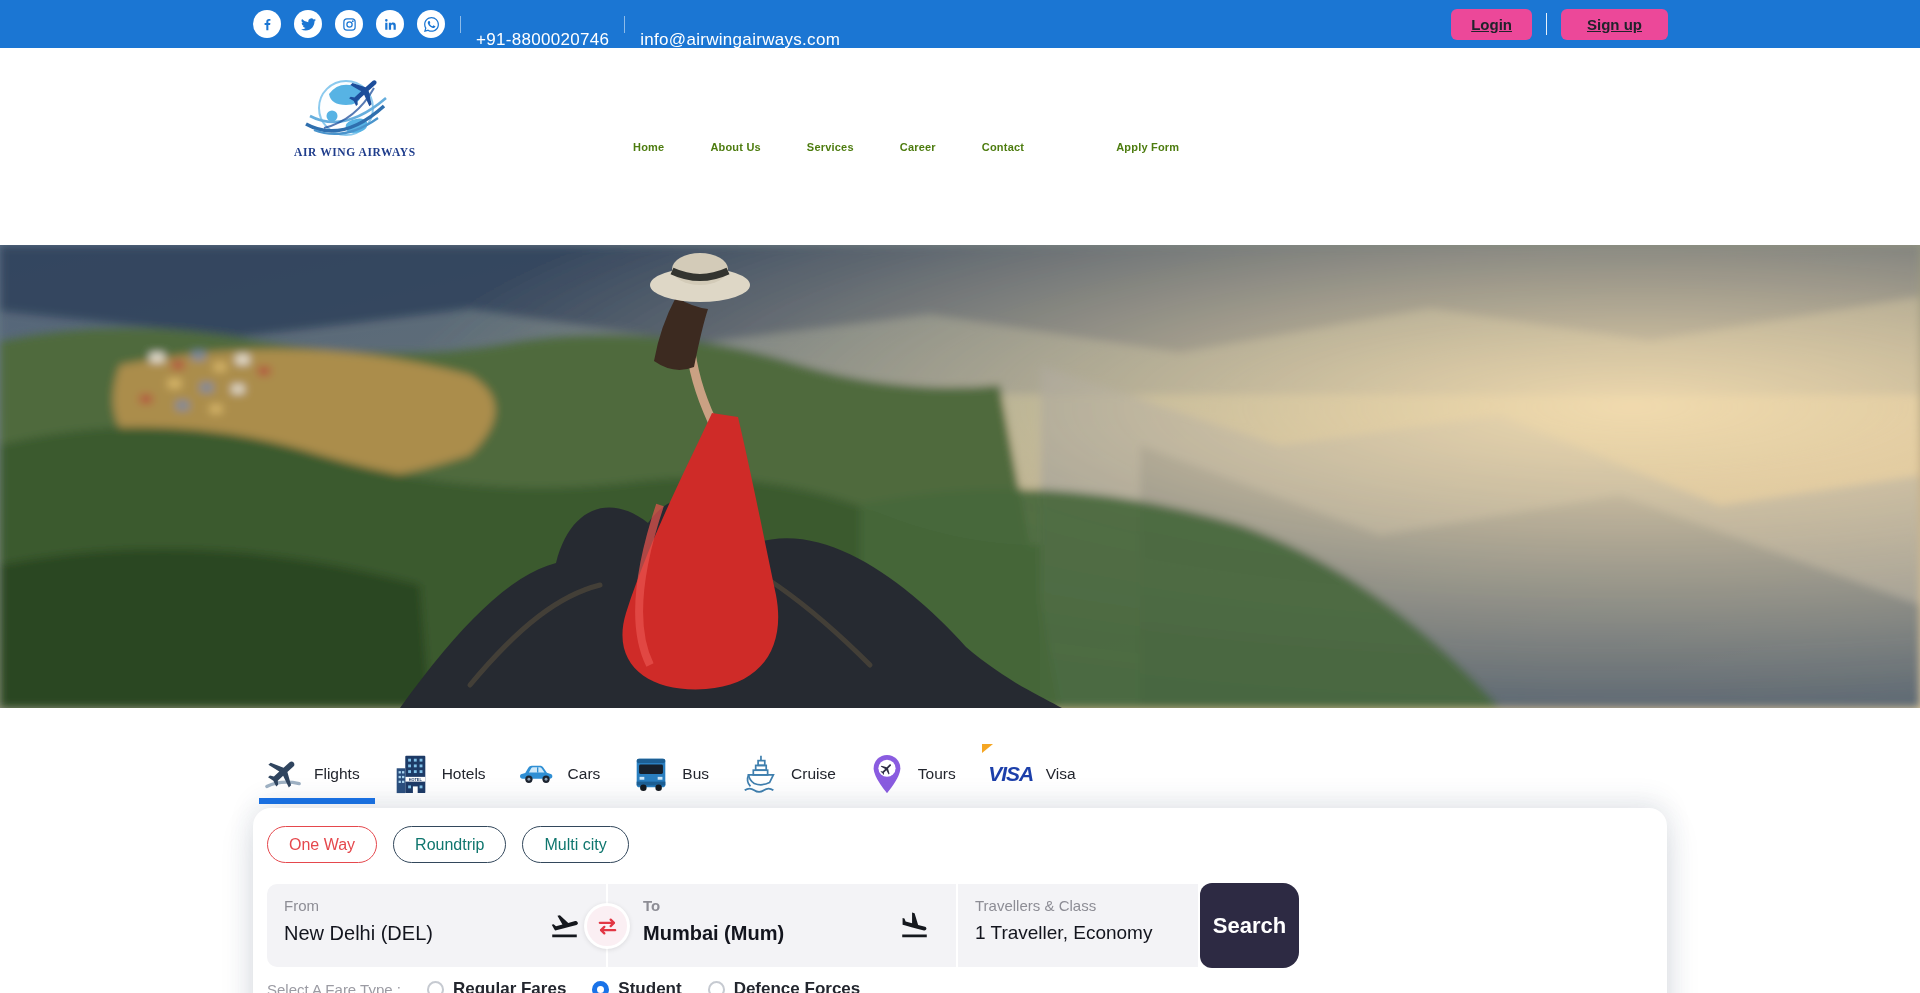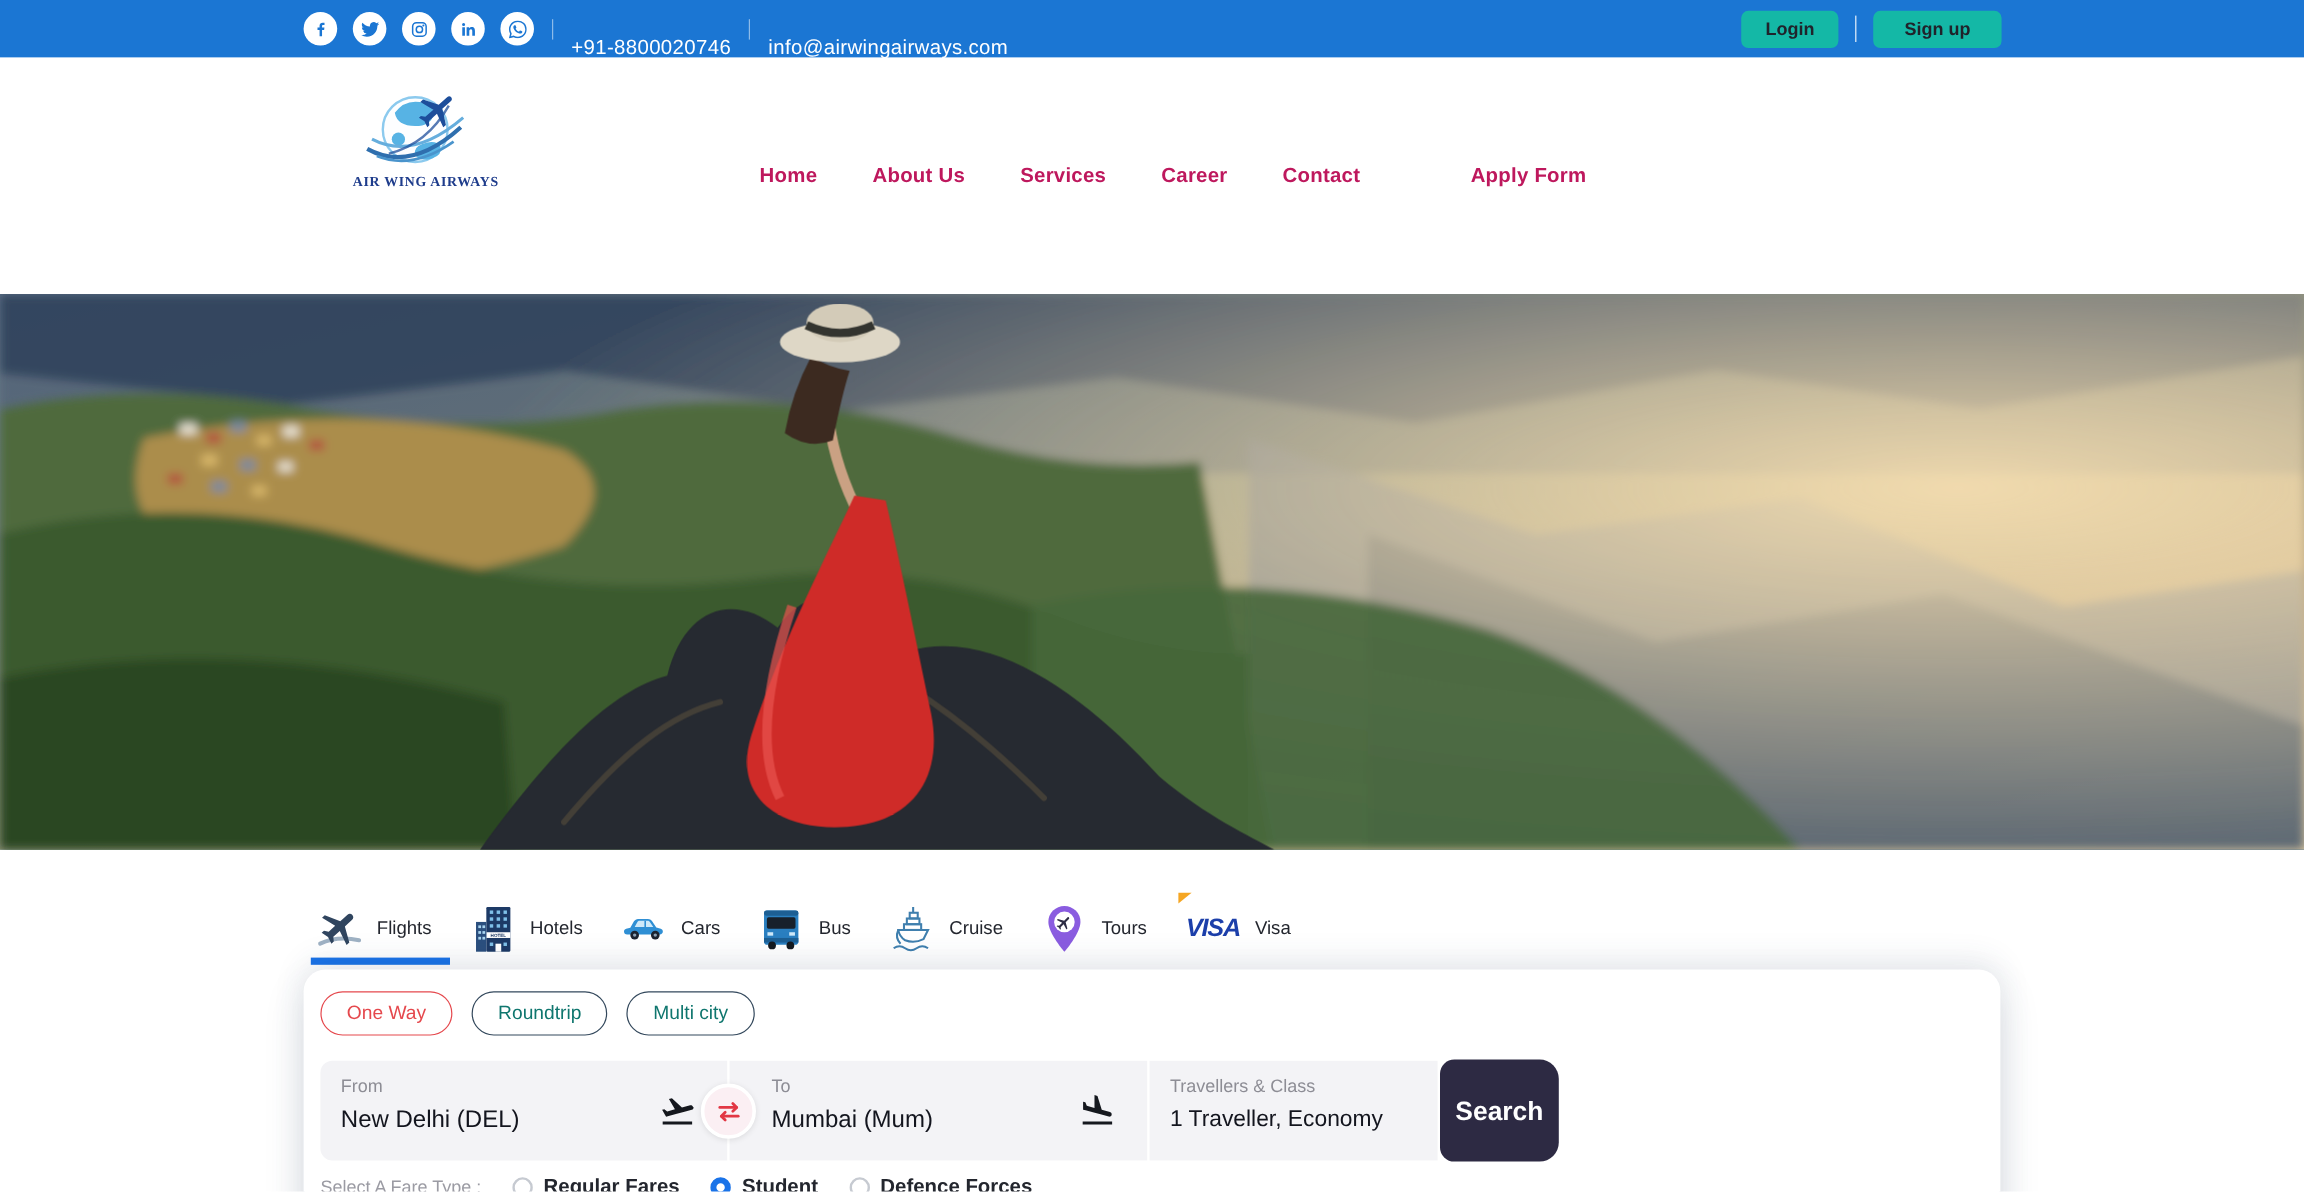--- a/index.html
+++ b/index.html
@@ -11,33 +11,33 @@
   .topbar { position:absolute; top:0; left:0; width:100%; height:48px; background:#1b76d3;
     display:flex; align-items:center; justify-content:space-between; padding:0 252px 0 253px; }
   .tb-left { display:flex; align-items:center; }
   .socials { display:flex; align-items:center; gap:13px; }
   .soc { width:28px; height:28px; border-radius:50%; background:#fff; color:#1b76d3;
     display:flex; align-items:center; justify-content:center; cursor:pointer; }
   .soc svg { width:15px; height:15px; display:block; }
   .tb-sep { width:1px; height:17px; background:rgba(255,255,255,.5); margin:0 15px; }
   .tb-contact { color:#fff; font-size:17px; letter-spacing:.3px; text-decoration:none; cursor:pointer;margin-top:32px; }
   .tb-right { display:flex; align-items:center; }
-  .tb-btn { background:#14b8a6; border:none; border-radius:6px; height:31px; padding:0 20px;
-    font-size:15px; font-weight:700; color:#20232b; font-family:inherit; cursor:pointer; }
+  .tb-btn { background:#ec4899; border:none; border-radius:6px; height:31px; padding:0 20px;
+    font-size:15px; font-weight:700; color:#20232b; font-family:inherit; cursor:pointer;text-decoration:underline; }
   .tb-btn.signup { padding:0 26px;text-align:right; }
   .tb-vsep { width:1px; height:22px; background:rgba(255,255,255,.9); margin:0 14px; }
 
   
   .mainbar { position:absolute; top:48px; left:0; width:100%; height:197px; background:#fff; }
   .logo { position:absolute; left:294px; top:18px; width:104px; text-align:center; cursor:pointer; }
   .logo svg { display:block; margin:0 auto; }
   .logo-text { font-family:"Liberation Serif", serif; font-weight:700; font-size:11.5px;
     color:#1f3d8c; letter-spacing:.6px; white-space:nowrap; margin-top:-6px; }
   .nav { position:absolute; left:633px; top:0; height:100%; display:flex; align-items:center; gap:46px; }
-  .nav a { font-size:17px; font-weight:700; color:#be185d; text-decoration:none;
+  .nav a { font-size:11px; font-weight:700; color:#4d7c0f; text-decoration:none;
     letter-spacing:.2px; cursor:pointer; }
   .nav a.apply { margin-left:46px; }
 
   
   .hero { position:absolute; top:245px; left:0; width:1920px; height:463px; overflow:hidden; background:#6a7a6a; }
   .hero .art { position:absolute; left:0; top:0; width:1920px; height:463px; }
   .hero-text { position:absolute; top:48px; left:0; width:100%; text-align:center; color:#fff; }
   .h1a { font-size:46px; font-weight:400; line-height:62px; }
   .h1b { font-size:52px; font-weight:700; line-height:68px; }
 
@@ -62,21 +62,21 @@
   .pill { height:37px; padding:0 21px; border-radius:999px; border:1.6px solid #33485c;
     display:flex; align-items:center; font-size:16px; color:#0f766e; background:#fff; cursor:pointer; }
   .pill.active { border-color:#e5484d; color:#e5484d; }
 
   .fields { display:flex; margin-top:21px; position:relative; align-items:flex-start; }
   .fbox { background:#f3f3f6; height:83px; padding:13px 0 0 17px; margin-right:2px;
     position:relative; cursor:pointer; }
   .flabel { font-size:15px; color:#8d8d95; }
   .fvalue { font-size:20px; color:#13151e; margin-top:8px; display:flex; align-items:center; gap:10px; }
   .fb-from { width:339px; border-radius:10px 0 0 10px; }
-  .fb-to { width:348px; }
+  .fb-to { width:348px;font-weight:bold; }
   .fb-journey { width:350px; }
   .fb-trav { width:240px; }
   .plane-ic { position:absolute; right:26px; top:26px; width:31px; height:31px; }
   .plane-ic svg { width:31px; height:31px; display:block; }
   .swap { position:absolute; left:317px; top:19px; width:46px; height:46px; border-radius:50%;
     background:#fbeff3; border:3px solid #fff; display:flex; align-items:center; justify-content:center;
     z-index:2; box-shadow:0 1px 5px rgba(0,0,0,.10); cursor:pointer; }
   .search-btn { width:99px; height:85px; margin-top:-1px; border:none;
     border-radius:12px 16px 16px 12px; background:#2d2a43; color:#fff; font-size:22px;
     font-weight:700; font-family:inherit; cursor:pointer; }

